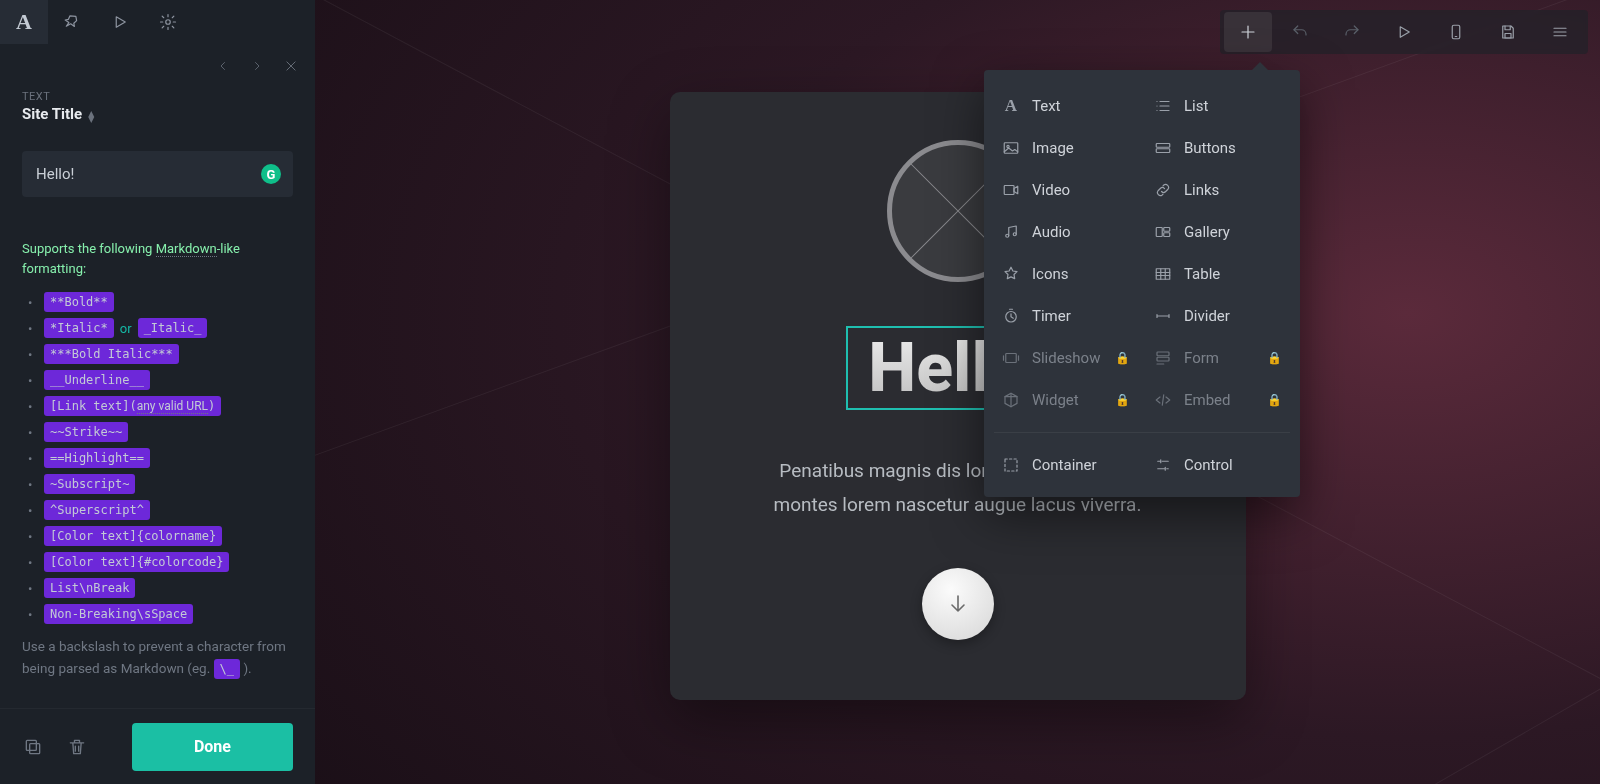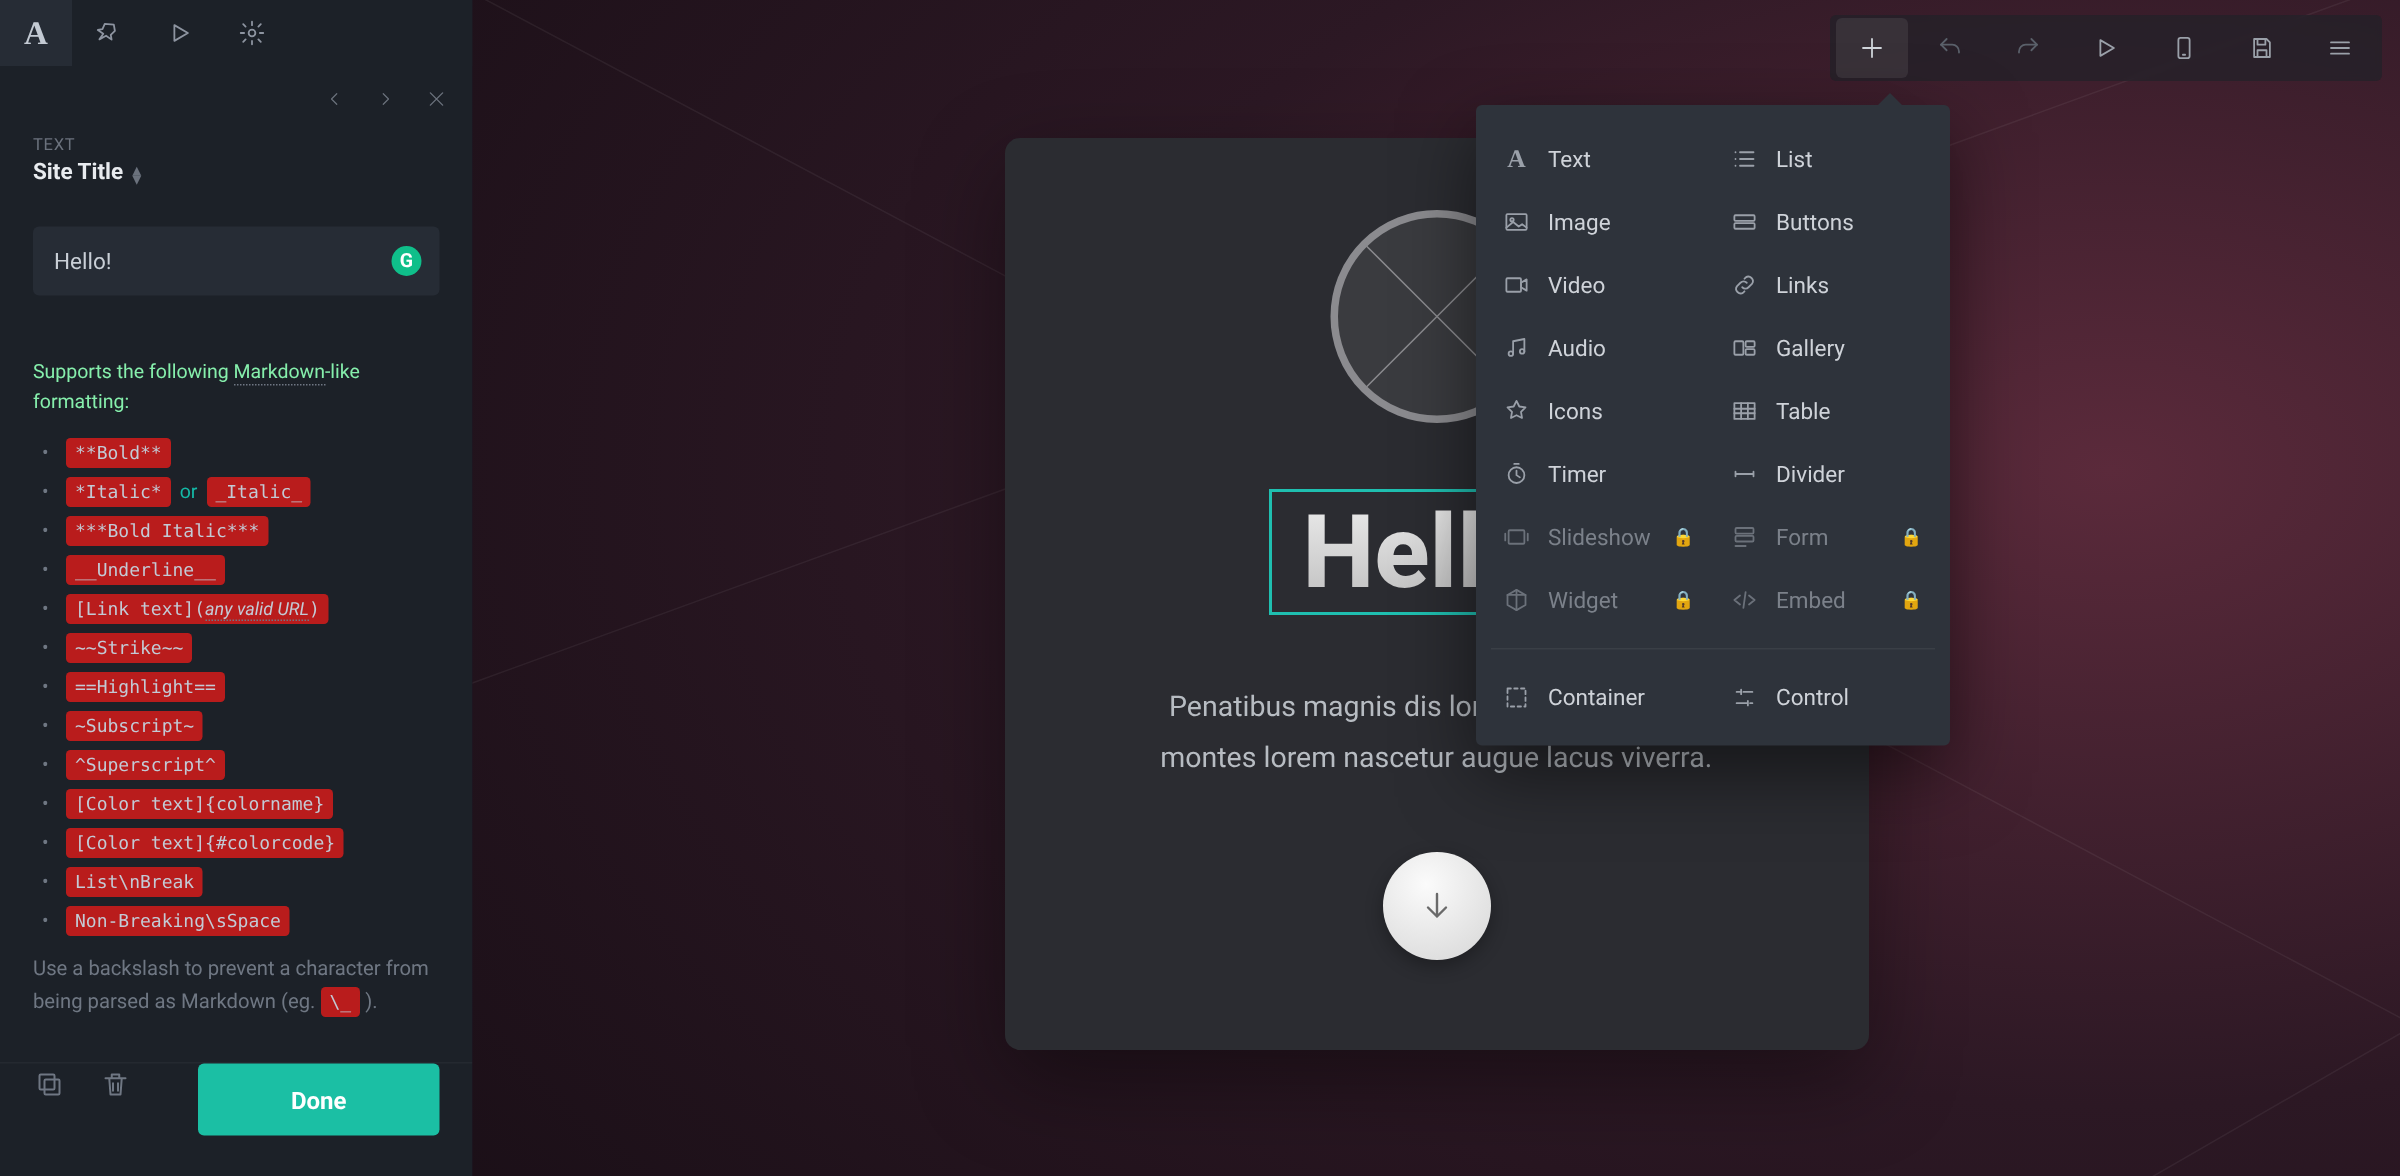--- a/index.html
+++ b/index.html
@@ -27,27 +27,27 @@
   .text-field { margin-top: 28px; background: #262c35; border-radius: 4px; height: 46px; display: flex; align-items: center; justify-content: space-between; padding: 0 12px 0 14px; }
   .text-field .tf-value { color: #c9cfd6; font-size: 15px; }
   .tf-badge { width: 20px; height: 20px; border-radius: 50%; background: #0fbf8a; display: flex; align-items: center; justify-content: center; color: #fff; font-size: 13px; font-weight: 700; }
 
   .help-intro { margin-top: 42px; font-size: 13px; color: #86efac; line-height: 1.5; }
   .help-intro .mdword { border-bottom: 1px dotted #6f7783; }
 
   ul.help-list { list-style: none; margin-top: 14px; }
   ul.help-list li { position: relative; padding-left: 22px; margin: 6px 0; font-size: 13px; color: #aeb6bf; display: flex; align-items: center; flex-wrap: wrap; gap: 6px; }
   ul.help-list li::before { content: "•"; position: absolute; left: 6px; color: #6f7783; }
-  code.chip { background: #b91c1c; color: #c3cad5; font-family: ui-monospace, Menlo, Consolas, monospace; font-size: 12px; padding: 3px 6px; border-radius: 3px; white-space: nowrap; }
+  code.chip { background: #6d28d9; color: #c3cad5; font-family: ui-monospace, Menlo, Consolas, monospace; font-size: 12px; padding: 3px 6px; border-radius: 3px; white-space: nowrap; }
   .muted { color: #14b8a6; font-size: 13px; }
-  .dotted { border-bottom: 1px dotted #6f7783; font-style: italic; }
+  .dotted { border-bottom: 1px dotted #6f7783; }
 
   .help-outro { margin-top: 12px; font-size: 13.5px; color: #6f7783; line-height: 1.6; }
 
-  .lp-footer { height: 76px; border-top: 1px solid rgba(255,255,255,.04); display: flex; align-items: flex-start; padding: 0 22px; gap: 22px; }
+  .lp-footer { height: 76px; border-top: 1px solid rgba(255,255,255,.04); display: flex; align-items: center; padding: 0 22px; gap: 22px; }
   .ftr-icon { width: 28px; height: 28px; display: flex; align-items: center; justify-content: center; color: #6f7783; cursor: pointer; }
   .ftr-spacer { flex: 1; }
   .done-btn { background: #1bbfa4; color: #fff; font-weight: 700; font-size: 16px; border-radius: 4px; height: 48px; padding: 0 62px; display: flex; align-items: center; justify-content: center; cursor: pointer; border: none; }
 
   
   .canvas-wrap { position: relative; flex: 1; height: 100%; background: radial-gradient(ellipse 120% 120% at 85% 40%, #5b2a3b 0%, #2c1824 45%, #160d14 100%); overflow: hidden; }
   .diag { position: absolute; width: 2000px; height: 1px; background: rgba(255,255,255,.06); }
   .d1 { top: 200px; left: -300px; transform: rotate(-20deg); }
   .d2 { top: 420px; left: -200px; transform: rotate(28deg); }
   .d3 { top: 680px; left: 300px; transform: rotate(-30deg); }

